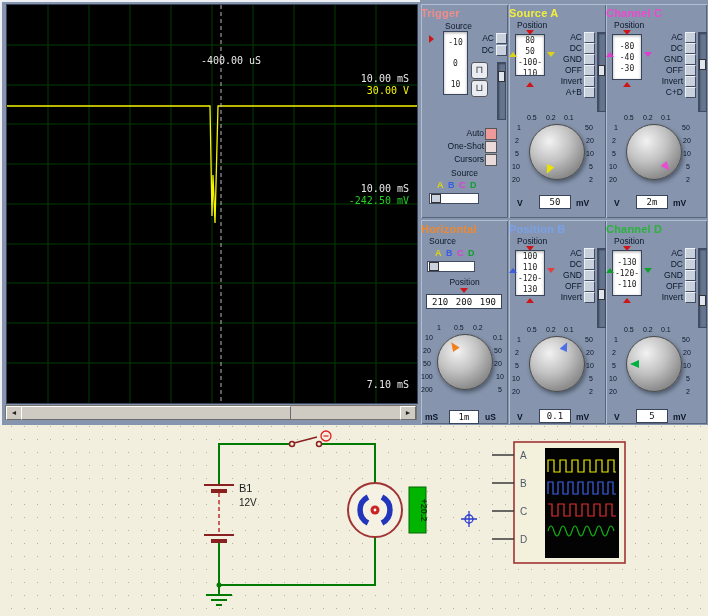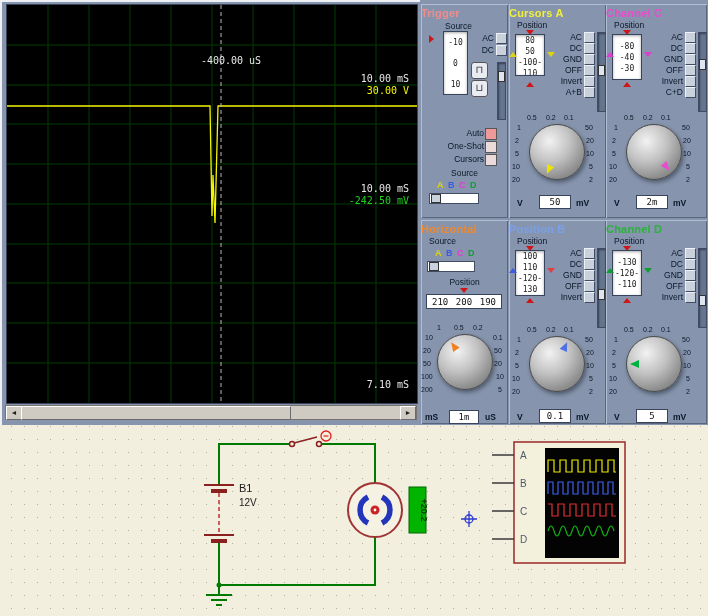--- a/index.html
+++ b/index.html
@@ -109,21 +109,21 @@
       <span class="cl ca" style="left:16px;top:176px">A</span>
       <span class="cl cb" style="left:27px;top:176px">B</span>
       <span class="cl cc" style="left:38px;top:176px">C</span>
       <span class="cl cd" style="left:49px;top:176px">D</span>
       <div class="hslider" style="left:8px;top:189px;width:48px">
           <div class="hthumb" style="left:1px"></div>
         </div>
     </div>
 
     <div class="panel" style="left:89px;top:4px;width:97px;height:214px">
-      <div class="ptitle" style="color:#f2ef3a">Cursors A</div>
+      <div class="ptitle" style="color:#f2ef3a">Source A</div>
       <div class="lbl" style="left:8px;top:16px">Position</div>
       <div class="tri td" style="left:17px;top:26px"></div>
       <div class="wheel" style="left:6px;top:30px;width:30px;height:42px">
         <div class="wline">80</div>
         <div class="wline">50</div>
         <div class="wline">-100-</div>
         <div class="wline">110</div>
       </div>
       <div class="tri tu" style="left:17px;top:78px"></div>
       <div class="tri tu" style="left:0;top:48px;border-bottom-color:#ddd313"></div>

